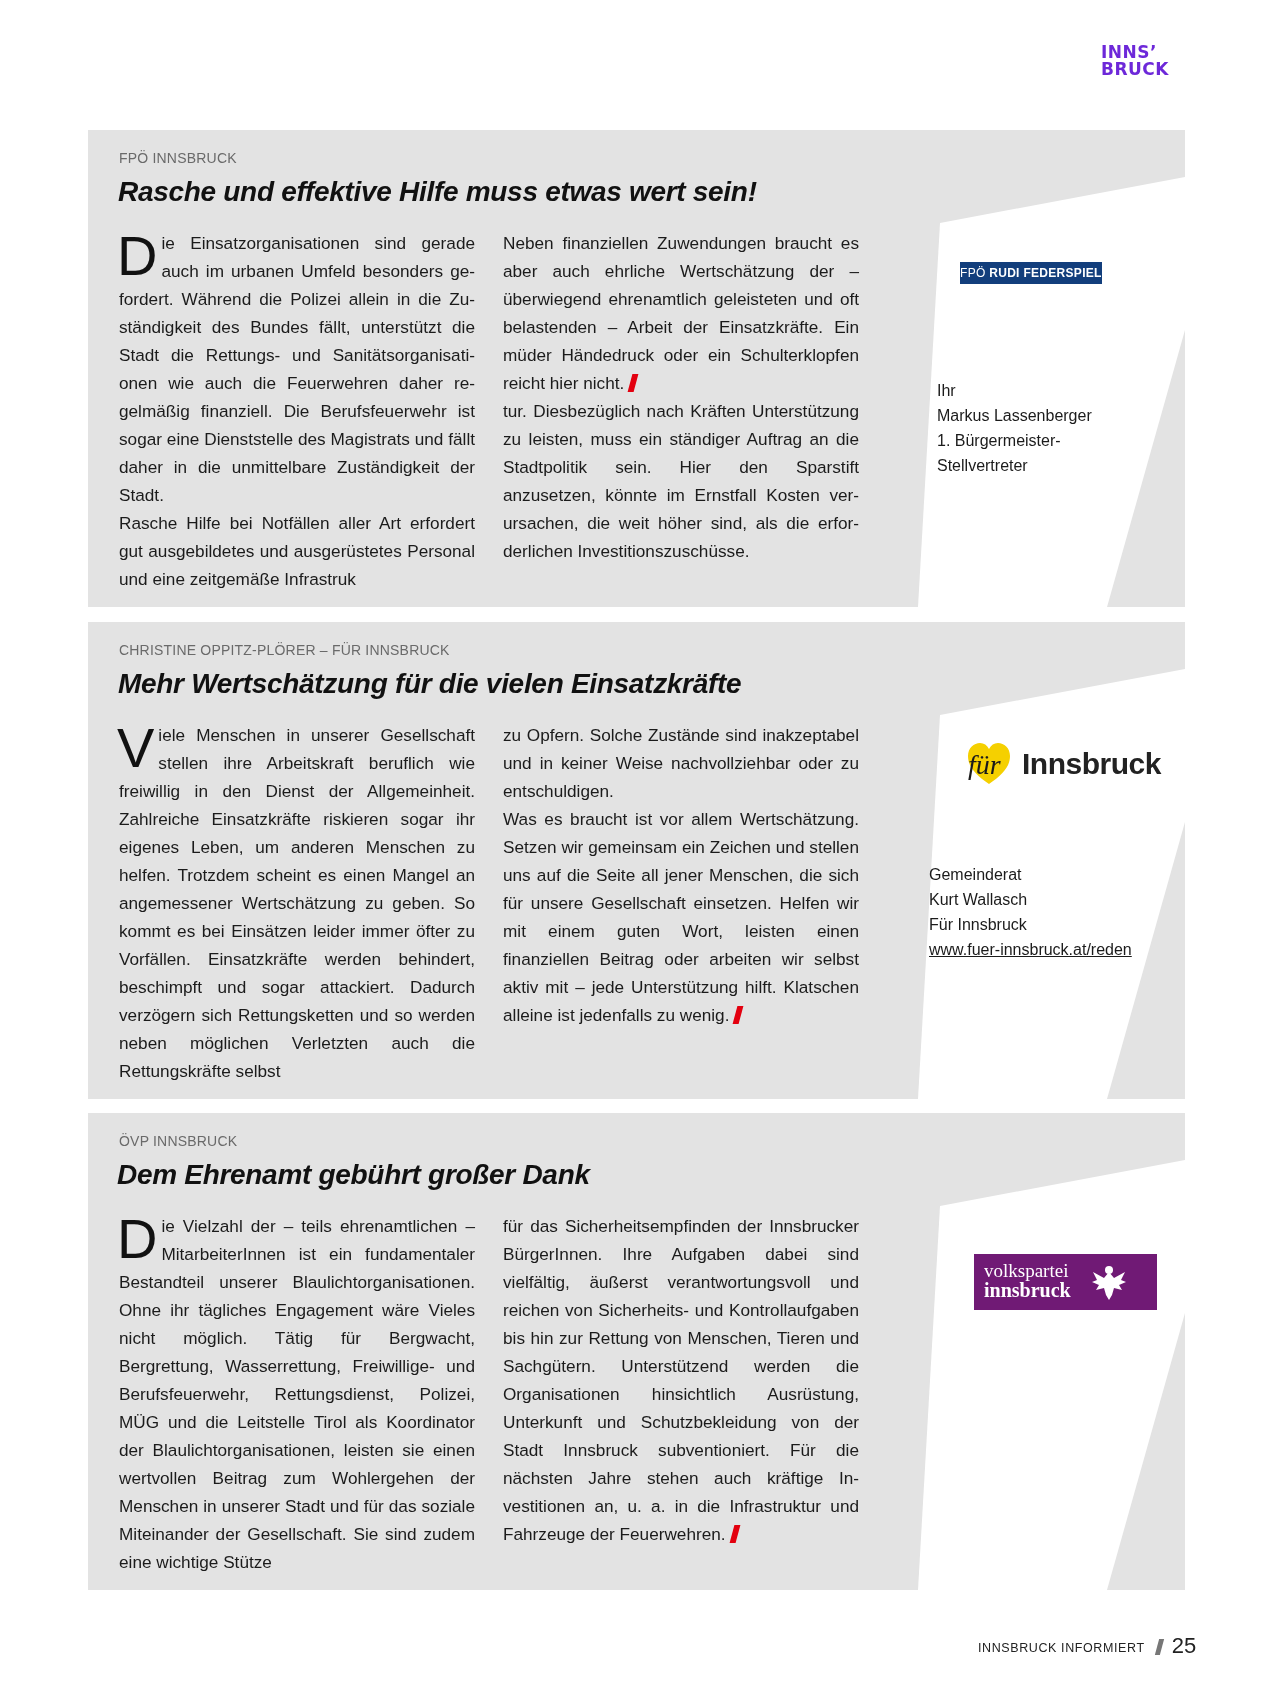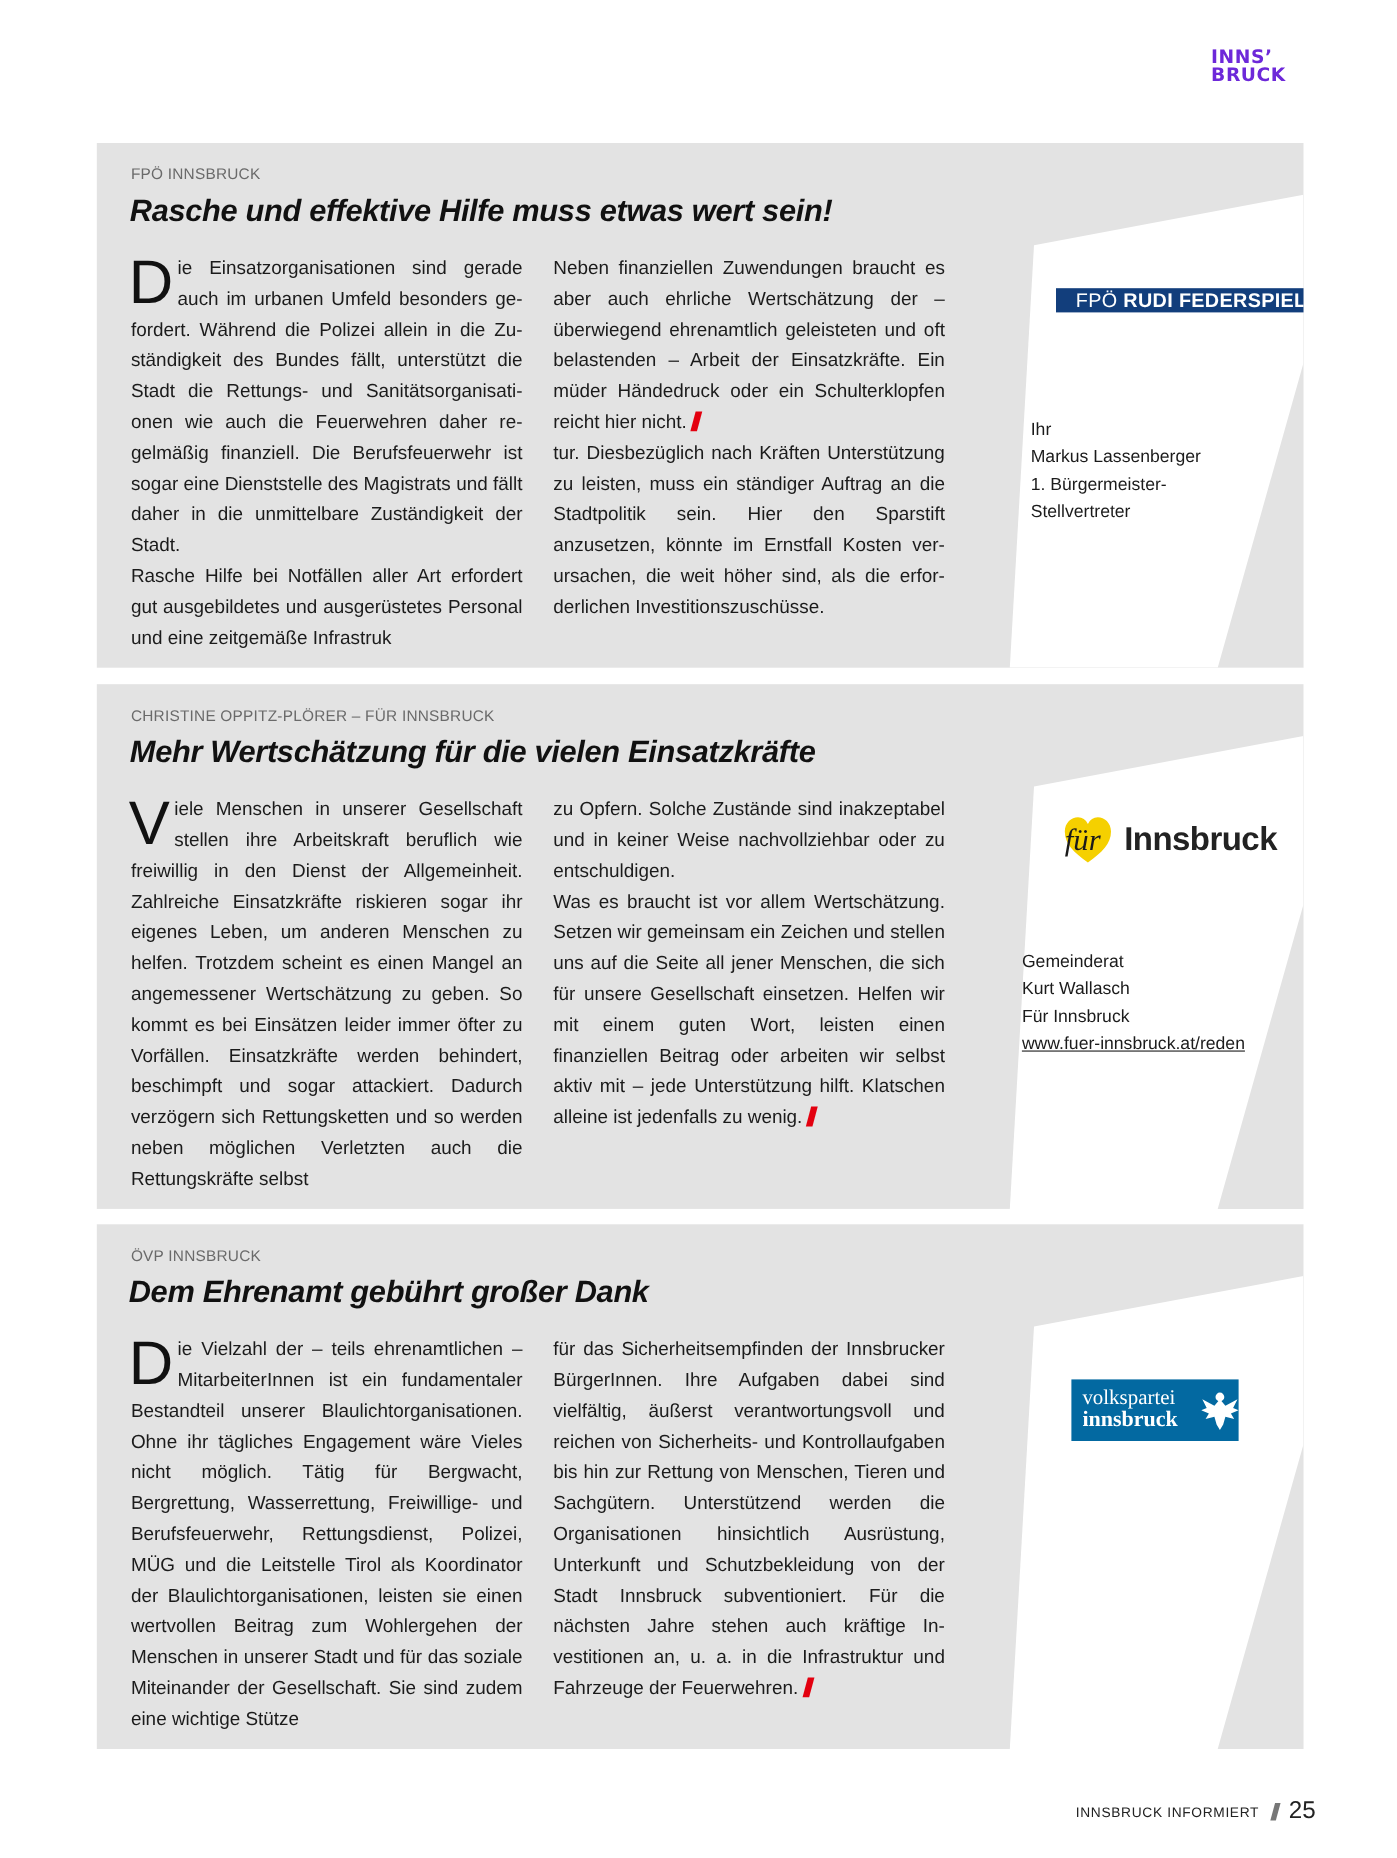--- a/index.html
+++ b/index.html
@@ -21,32 +21,32 @@
   .col.c2 { left:415px; }
   .col p { margin:0; }
   .dropcap { float:left; font-size:56px; line-height:46px; margin:4px 4px 0 -2px; font-weight:normal; color:#111; }
   .endmark { display:inline-block; width:6px; height:18px; background:#e3000f; transform:skewX(-15deg);
              vertical-align:-3px; margin-left:6px; }
 
   .sign { position:absolute; font-size:16px; line-height:25px; color:#1b1b1b; font-family:"Liberation Sans", sans-serif; }
   .sign a, .sign .link { color:#1b1b1b; text-decoration:underline; }
 
   .logo-fpo { position:absolute; left:872px; top:132px; height:22px; background:#123e7c; color:#fff;
-              padding:0 18px; font-size:18px; line-height:22px; font-family:"Liberation Sans", sans-serif;
+              padding:0 0; font-size:12px; line-height:22px; font-family:"Liberation Sans", sans-serif;
               letter-spacing:0.3px; white-space:nowrap; }
   .logo-fpo b { font-weight:900; }
 
   .logo-fuer { position:absolute; left:878px; top:120px; height:50px; white-space:nowrap; }
   .logo-fuer .heart { position:absolute; left:0; top:0; width:46px; height:44px; }
   .logo-fuer .fuer { position:absolute; left:2px; top:7px; font-style:italic; font-size:28px; color:#1a1a1a;
                      font-family:"Liberation Serif", serif; }
   .logo-fuer .ibk { position:absolute; left:56px; top:5px; font-size:30px; font-weight:bold; color:#222;
                     font-family:"Liberation Sans", sans-serif; letter-spacing:-0.5px; }
 
-  .logo-ovp { position:absolute; left:886px; top:141px; width:152px; height:56px; background:#0369a1; color:#fff; }
+  .logo-ovp { position:absolute; left:886px; top:141px; width:183px; height:56px; background:#701a75; color:#fff; }
   .logo-ovp .l1 { position:absolute; left:10px; top:6px; font-family:"Liberation Serif", serif; font-size:19px; }
   .logo-ovp .l2 { position:absolute; left:10px; top:25px; font-family:"Liberation Serif", serif; font-size:20px; font-weight:bold; }
   .logo-ovp .eagle { position:absolute; left:118px; top:8px; width:34px; height:40px; }
 
   .footer { position:absolute; left:978px; top:1633px; font-size:12.5px; letter-spacing:0.6px; color:#222;
             font-family:"Liberation Sans", sans-serif; white-space:nowrap; }
   .footer .slash { display:inline-block; width:5px; height:16px; background:#777; transform:skewX(-15deg);
                    vertical-align:-3px; margin:0 10px 0 12px; }
   .footer .pageno { font-size:22px; letter-spacing:0; vertical-align:-1px; }
 </style>

